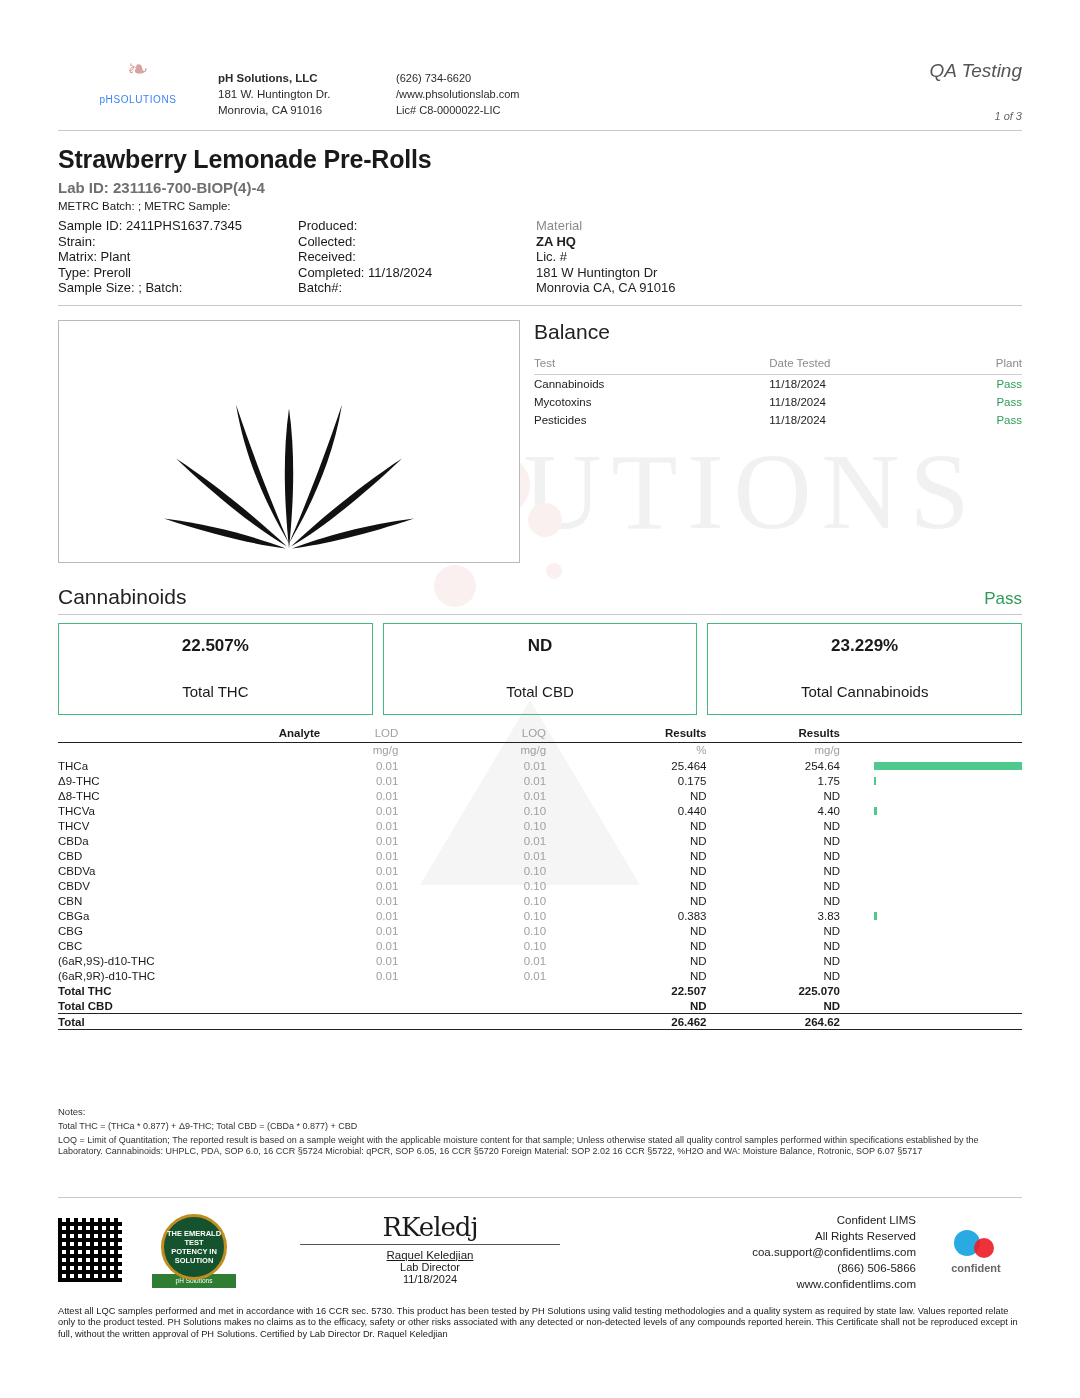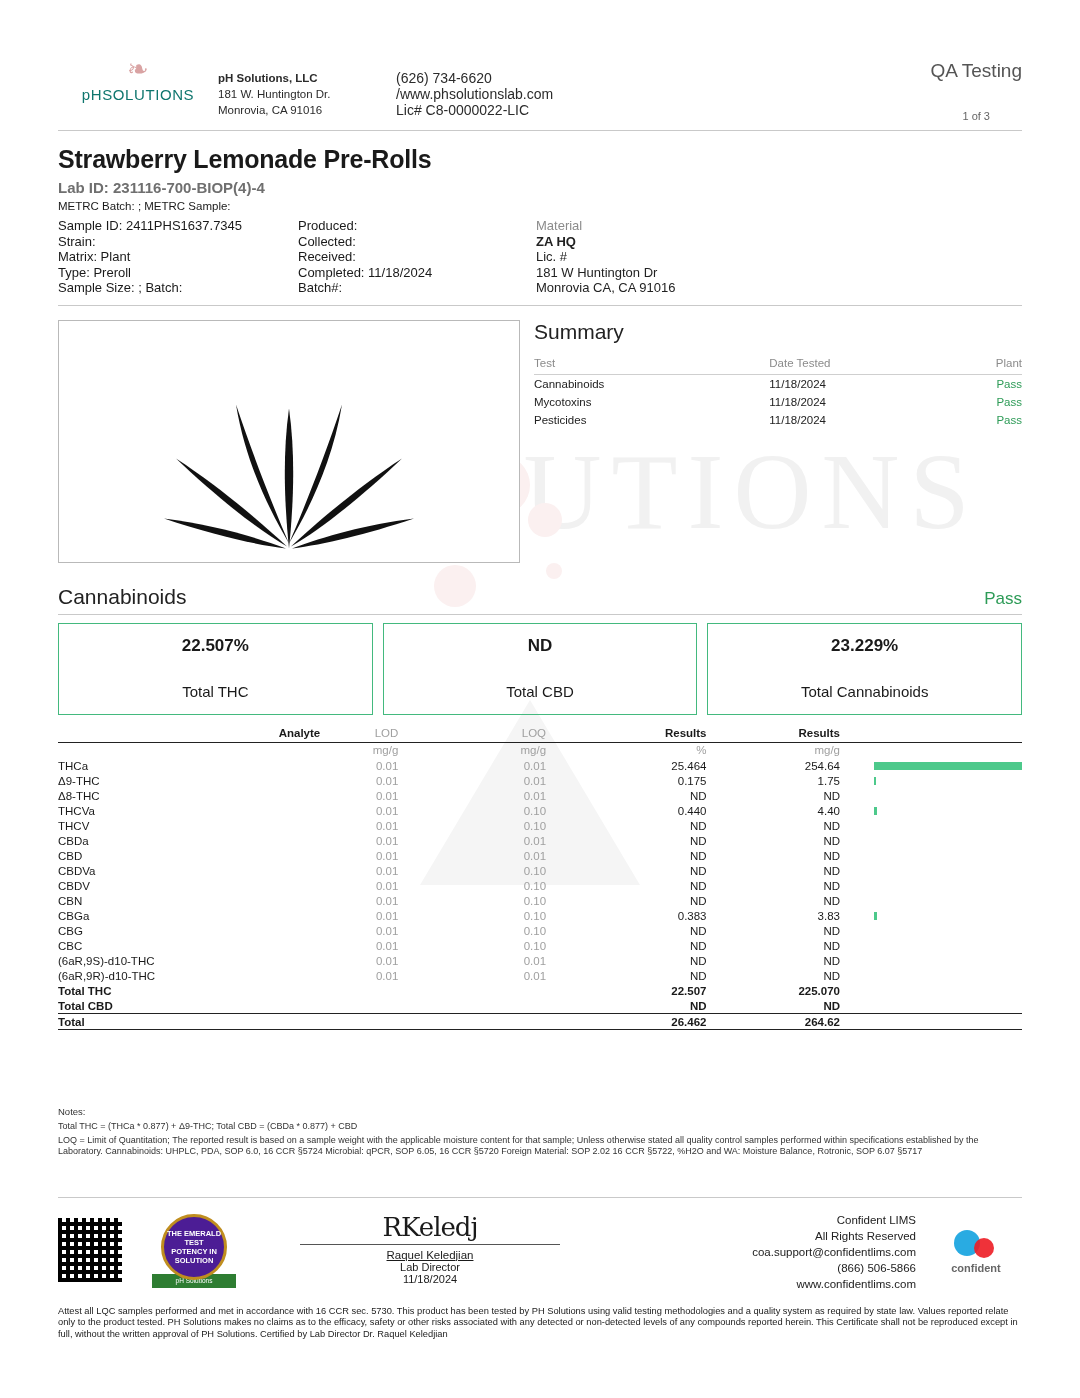--- a/index.html
+++ b/index.html
@@ -49,25 +49,25 @@
   }
   .wm-bubbles { position: absolute; left: 470px; top: 455px; z-index: 0; }
   .bub { position: absolute; border-radius: 50%; background: #fbf0f0; }
 
   .content { position: relative; z-index: 2; }
 
   
   .header { display: flex; align-items: flex-start; padding-top: 48px; }
   .logo-block { width: 160px; text-align: center; padding-top: 8px; }
   .logo-mark { font-size: 26px; color: #d9a3a3; line-height: 1; }
-  .logo-text { font-size: 15px; letter-spacing: 0.6px; color: #0f766e; margin-top: 4px; }
+  .logo-text { font-size: 10px; letter-spacing: 0.6px; color: #3b82f6; margin-top: 12px; }
   .lab-addr { width: 178px; font-size: 11.5px; line-height: 16px; color: #2b2b2b; padding-top: 22px; }
   .lab-addr .b { font-weight: bold; }
-  .lab-contact { width: 250px; font-size: 14px; line-height: 16px; color: #2b2b2b; padding-top: 22px; }
-  .hdr-right { margin-left: auto; text-align: center; padding-top: 12px; }
+  .lab-contact { width: 250px; font-size: 11px; line-height: 16px; color: #2b2b2b; padding-top: 22px; }
+  .hdr-right { margin-left: auto; text-align: right; padding-top: 12px; font-style: italic; }
   .qa { font-size: 19px; color: #555; }
   .pageno { font-size: 11px; color: #666; margin-top: 28px; }
   .rule { border-bottom: 1px solid #c9c9c9; margin-top: 8px; }
 
   
   .title { font-size: 25px; font-weight: bold; margin-top: 14px; letter-spacing: -0.2px; }
   .labid { font-size: 15px; font-weight: bold; color: #6f6f6f; margin-top: 5px; }
 
   
   .meta { display: flex; margin-top: 6px; font-size: 13px; line-height: 15.5px; }
@@ -144,21 +144,21 @@
   .foot-rule { border-bottom: 1px solid #c9c9c9; }
   .foot-main { display: flex; align-items: flex-start; padding-top: 14px; }
   .qr { width: 64px; height: 64px; margin-top: 6px; }
   .qr-grid { width: 64px; height: 64px; background:
       repeating-linear-gradient(90deg,#000 0 4px,#fff 4px 8px),
       repeating-linear-gradient(0deg,#000 0 4px,transparent 4px 8px);
       background-blend-mode: multiply; }
   .badge { width: 100px; text-align: center; margin-left: 22px; margin-top: 2px; }
   .badge-circle {
     width: 66px; height: 66px; border-radius: 50%;
-    background: #4c1d95; margin: 0 auto; position: relative;
+    background: #14532d; margin: 0 auto; position: relative;
     border: 3px solid #c08e1f;
     display: flex; flex-direction: column; align-items: center; justify-content: center;
     color: #fff; font-size: 7.5px; line-height: 9px; font-weight: bold;
   }
   .ribbon { width: 84px; height: 14px; background: #2e7d32; margin: -6px auto 0 auto;
             color: #fff; font-size: 6.5px; line-height: 14px; text-align: center; }
   .sign { flex: 1; text-align: center; padding: 0 16px; }
   .sig-script { font-family: "DejaVu Serif", serif; font-size: 26px; letter-spacing: -1px; }
   .sig-line { border-bottom: 1px solid #555; margin: 2px 40px 4px 40px; }
   .sig-name { font-size: 11.5px; text-decoration: underline; }
@@ -248,21 +248,21 @@
             <path d="M165 205 C150 170 130 120 112 66 C122 126 146 172 165 205 Z"></path>
             <path d="M165 205 C180 170 200 120 218 66 C208 126 184 172 165 205 Z"></path>
             <path d="M163 208 C135 182 95 148 52 120 C92 158 132 190 163 208 Z"></path>
             <path d="M167 208 C195 182 235 148 278 120 C238 158 198 190 167 208 Z"></path>
             <path d="M162 210 C130 198 88 186 40 180 C88 196 130 206 162 210 Z"></path>
             <path d="M168 210 C200 198 242 186 290 180 C242 196 200 206 168 210 Z"></path>
           </g>
         </svg>
       </div>
       <div class="summary">
-        <h2>Summary</h2>
+        <h2>Balance</h2>
         <table class="sum-table">
           <thead>
             <tr>
               <th>Test</th>
               <th class="c-date">Date Tested</th>
               <th class="c-res">Plant</th>
             </tr>
           </thead>
           <tbody>
             <tr>

